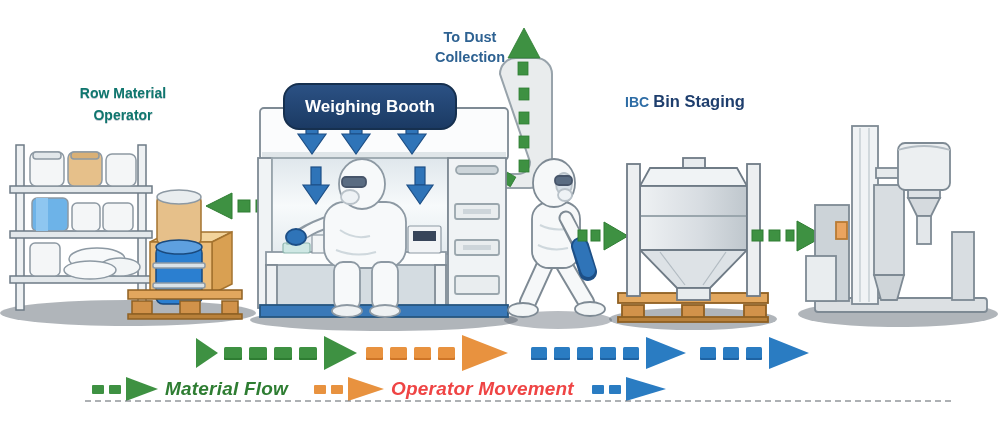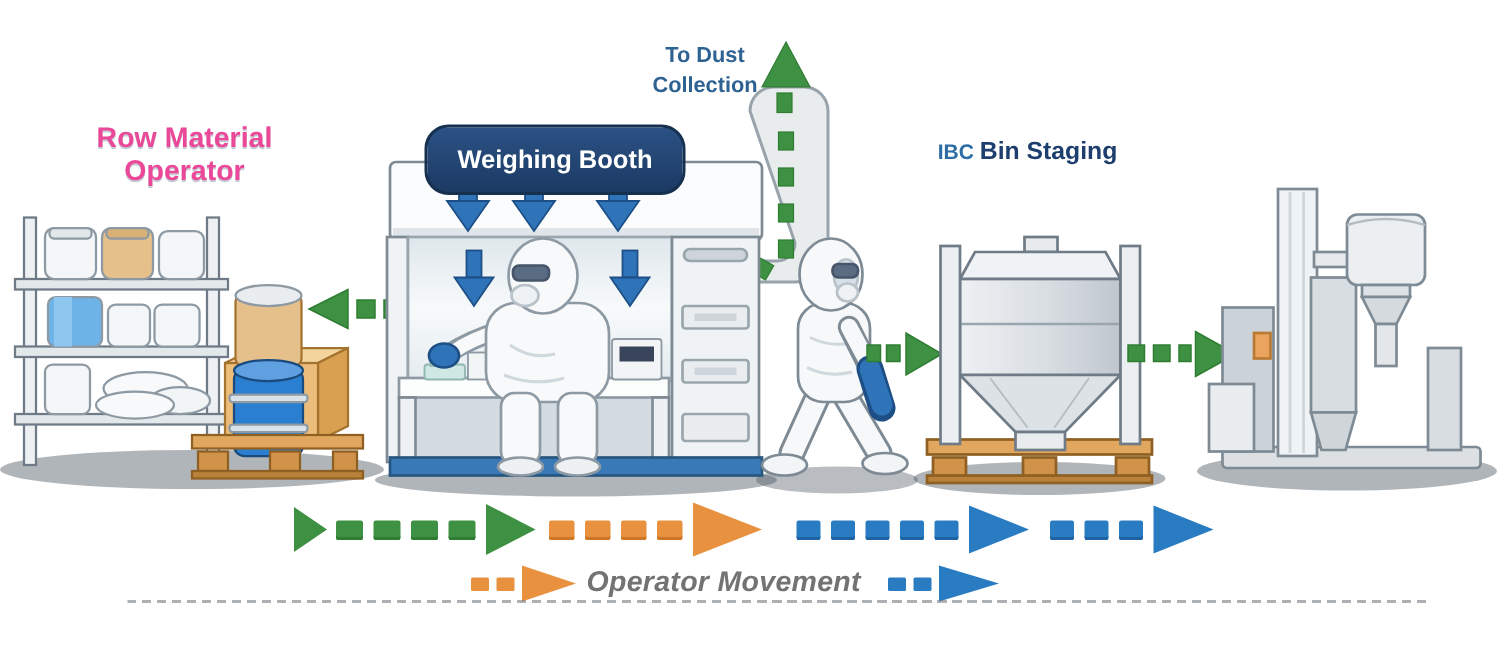--- a/index.html
+++ b/index.html
@@ -1,21 +1,21 @@
 <!DOCTYPE html>
 <html><head>
 <meta charset="utf-8">
 <style>
   html,body{margin:0;padding:0;background:#ffffff;}
   .stage{
     position:relative;width:1000px;height:431px;background:#ffffff;overflow:hidden;
     font-family:"Liberation Sans", sans-serif;
   }
   .lbl{position:absolute;text-align:center;font-weight:700;line-height:20px;}
-  .lbl-raw{left:28px;top:82px;width:190px;font-size:19px;line-height:22px;color:#ec4899;text-shadow:0 1px 0 rgba(23,48,77,.25);}
+  .lbl-raw{left:28px;top:82px;width:190px;font-size:14px;line-height:22px;color:#0f766e;text-shadow:0 1px 0 rgba(23,48,77,.25);}
   .pill{
     position:absolute;left:283px;top:83px;width:174px;height:47px;border-radius:16px;
     background:linear-gradient(#2b5184,#1b3a63);border:2px solid #16304f;
     display:flex;align-items:center;justify-content:center;
     color:#ffffff;font-weight:700;font-size:17px;box-sizing:border-box;
   }
   .lbl-dust{left:424px;top:27px;width:92px;font-size:14.5px;line-height:20px;color:#2e6292;}
   .lbl-ibc{left:608px;top:91px;width:154px;font-size:16.5px;color:#1e3e6d;white-space:nowrap;}
   .lbl-ibc .pre{font-size:14px;color:#2d6ca5;margin-right:4px;}
   .lbl-proc{left:853px;top:87px;width:142px;font-size:16px;line-height:21px;color:#1d3f66;}
@@ -37,21 +37,21 @@
   .legend-item .dash{height:9px;width:12px;margin-right:5px;border-radius:1px;}
   .legend-item .head{width:0;height:0;border-top:12px solid transparent;border-bottom:12px solid transparent;margin-right:7px;}
   .legend-item .dash.g{background:#3e9142;} .legend-item .head.g{border-left:32px solid #3e9142;}
   .legend-item .dash.o{background:#e8923f;} .legend-item .head.o{border-left:36px solid #e8923f;}
   .legend-item .dash.b{background:#2a7cc2;} .legend-item .head.b{border-left:40px solid #2a7cc2;}
   .legend-label{
     font-style:italic;font-weight:800;font-size:19px;letter-spacing:.2px;
     text-shadow:-1px -1px 0 #fff,1px -1px 0 #fff,-1px 1px 0 #fff,1px 1px 0 #fff,0 0 4px #fff;
   }
   .legend-label.g{color:#2e7d32;}
-  .legend-label.o{color:#737373;text-align:right;}
+  .legend-label.o{color:#ef4444;text-align:right;}
   .legend-label.b{color:#1b2e6b;}
 
   .baseline-speckle{
     position:absolute;left:85px;top:400px;width:868px;height:2px;opacity:.55;
     background:repeating-linear-gradient(90deg,#6a7076 0 6px,transparent 6px 10px);
   }
   svg{position:absolute;left:0;top:0;}
 </style>
 </head>
 <body>
@@ -325,20 +325,26 @@
     <span class="dash b"></span>
     <span class="tri head-b"></span>
   </div>
   <div class="flow" style="left:700px">
     <span class="dash b"></span>
     <span class="dash b"></span>
     <span class="dash b"></span>
     <span class="tri head-b"></span>
   </div>
 
+  <div class="legend-item" style="left:92px">
+    <span class="dash g"></span>
+    <span class="dash g"></span>
+    <span class="head g"></span>
+    <span class="legend-label g">Material Flow</span>
+  </div>
   <div class="legend-item" style="left:314px">
     <span class="dash o"></span>
     <span class="dash o"></span>
     <span class="head o"></span>
     <span class="legend-label o">Operator Movement</span>
   </div>
   <div class="legend-item" style="left:592px">
     <span class="dash b"></span>
     <span class="dash b"></span>
     <span class="head b"></span>

